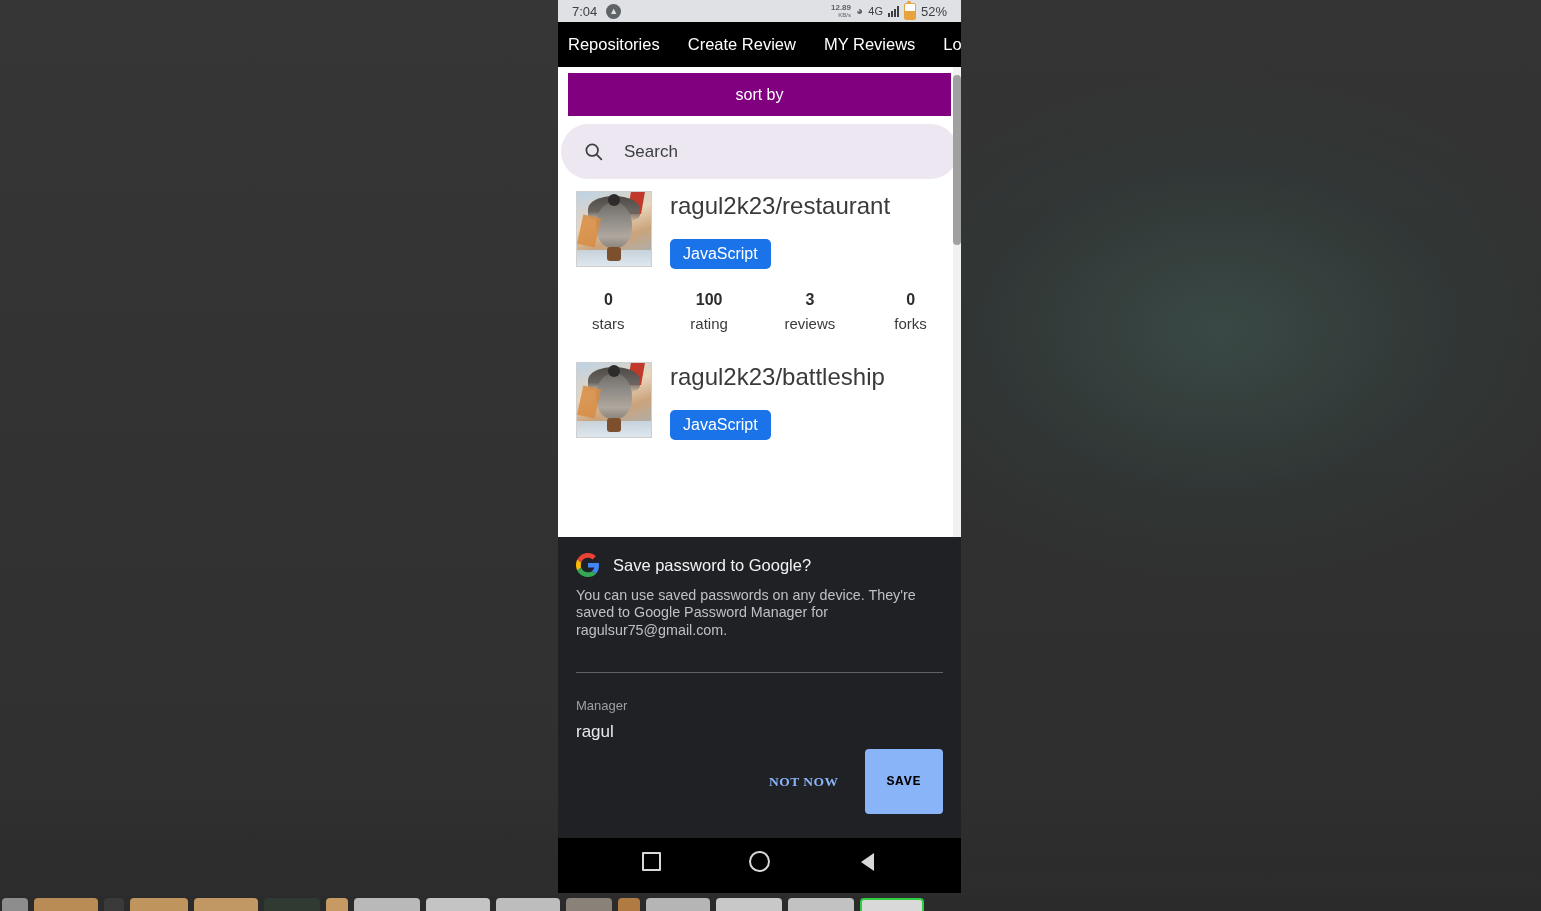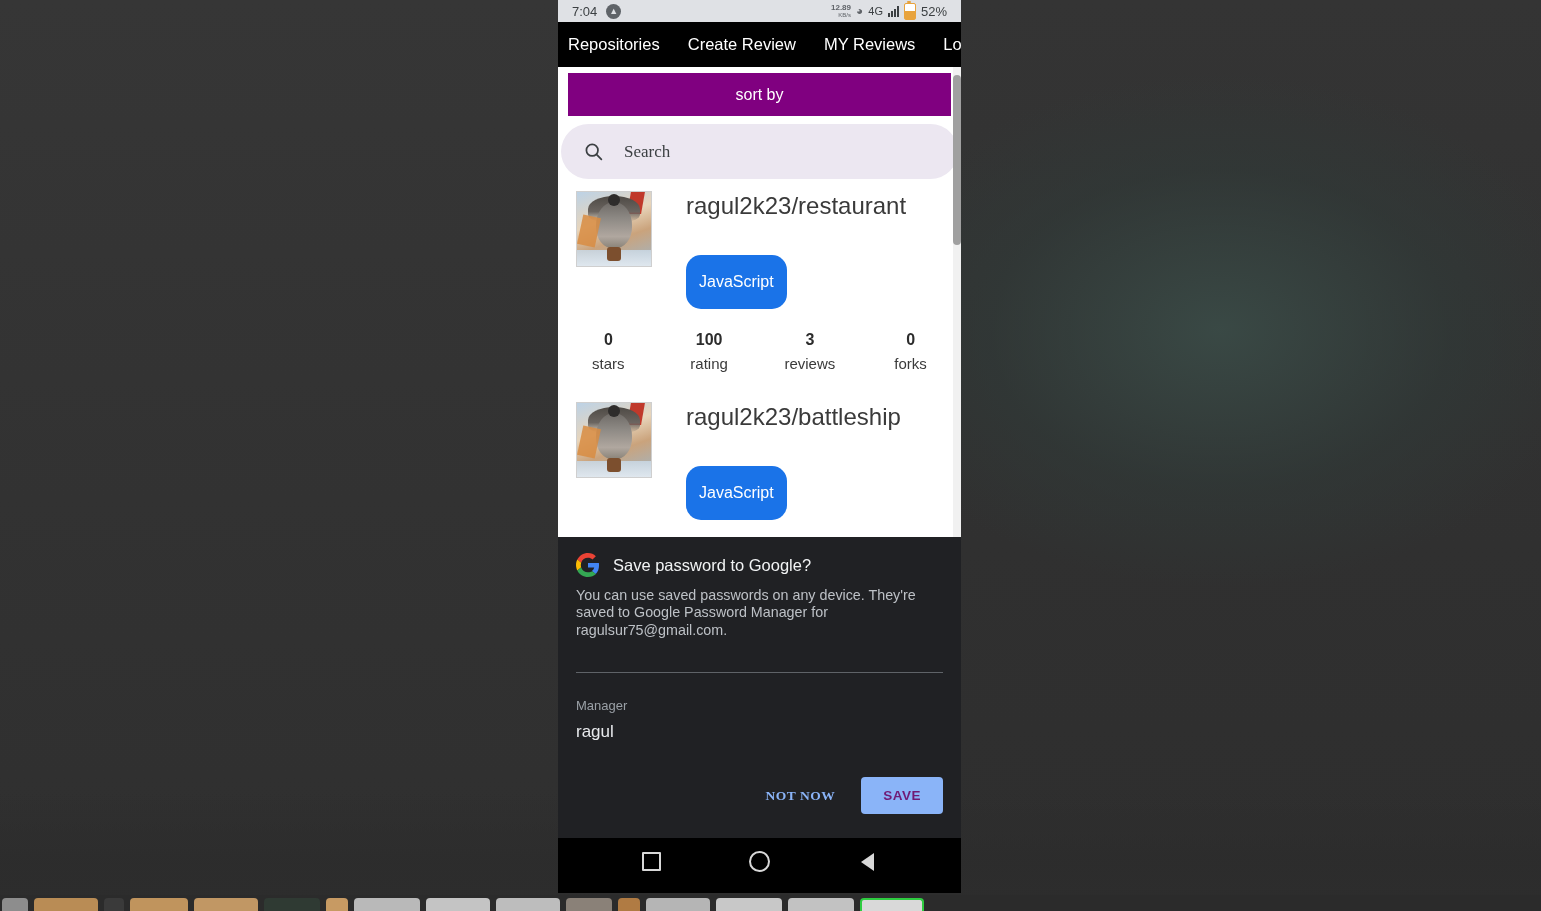--- a/index.html
+++ b/index.html
@@ -169,31 +169,30 @@
     gap: 18px;
     padding: 0 22px;
     box-sizing: border-box;
   }
   #search-input {
     border: none;
     outline: none;
     background: transparent;
     font-size: 17px;
     color: #1d4ed8;
-    font-family: Liberation Serif, serif;
+    font-family: Liberation Sans, sans-serif;
     flex: 1;
   }
   #search-input::placeholder { color: #3c4043; opacity: 1; }
 
   
   .repo-card {
     display: flex;
     padding: 12px 18px 0 18px;
     box-sizing: border-box;
-    gap: 16px;
   }
   .repo-avatar {
     width: 74px; height: 74px;
     flex: 0 0 74px;
     border: 1px solid #cfcfcf;
     position: relative;
     overflow: hidden;
     background: linear-gradient(160deg, #bcd2e6 0%, #e8d5bb 38%, #caa37c 62%, #9fb6c7 100%);
   }
   .repo-avatar .av-face {
@@ -254,24 +253,23 @@
     color: #3a3a3a;
     white-space: nowrap;
     line-height: 1.25;
   }
   .lang-badge-row { margin-top: 18px; }
   .lang-badge {
     display: inline-block;
     background: #1a73e8;
     color: #fff;
     font-size: 16px;
-    padding: 18px 13px;
-    border-radius: 15px;
+    padding: 6px 13px;
+    border-radius: 5px;
     cursor: pointer;
-    margin-top: 16px;
   }
   .stats-row {
     display: flex;
     margin-top: 22px;
     width: 100%;
   }
   .stat {
     flex: 1;
     text-align: center;
   }
@@ -357,27 +355,27 @@
     font-size: 13.5px;
     font-weight: bold;
     letter-spacing: 0.5px;
     font-family: Liberation Serif, serif;
     cursor: pointer;
     padding: 8px 10px;
   }
   #pw-save {
     background: #8ab4f8;
     border: none;
-    color: #701a75;
+    color: #000000;
     font-size: 13.5px;
     font-weight: bold;
     letter-spacing: 0.5px;
-    font-family: Liberation Sans, sans-serif;
+    font-family: Liberation Mono, monospace;
     border-radius: 4px;
-    padding: 11px 22px;
+    padding: 25px 22px;
     cursor: pointer;
   }
 
   
   #android-nav {
     height: 47px;
     background: #000;
     display: flex;
     align-items: center;
     justify-content: space-around;

